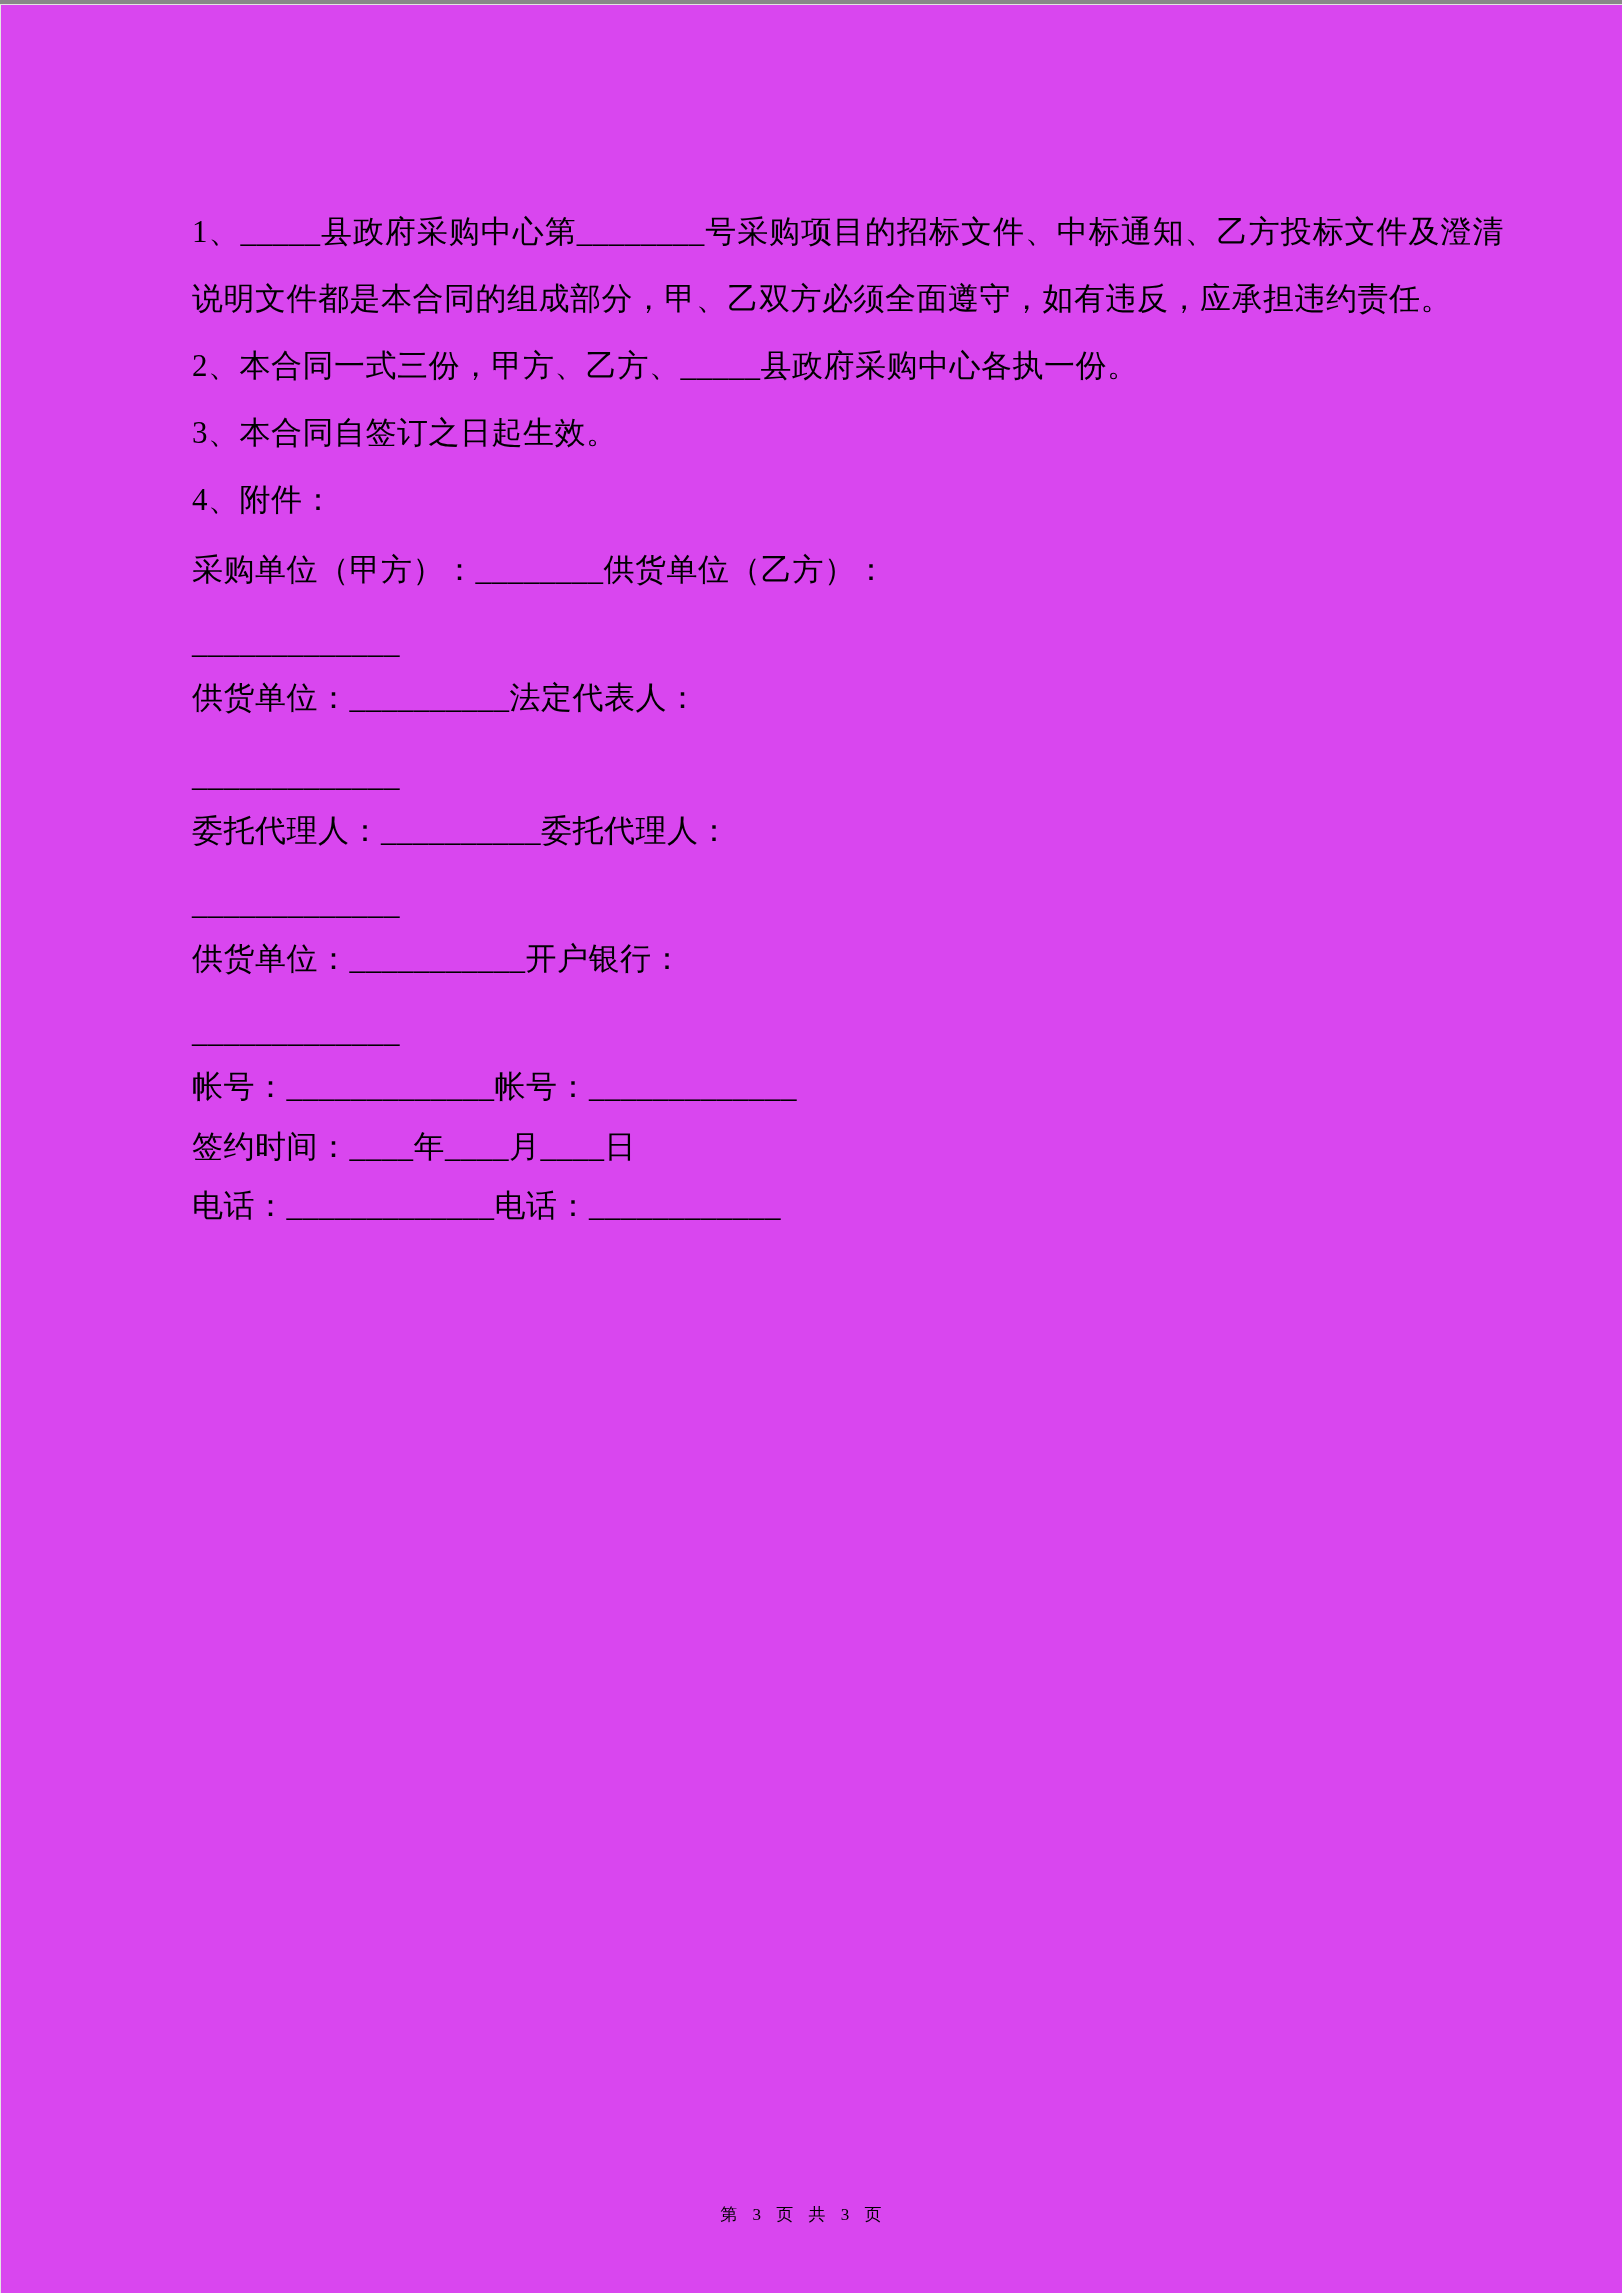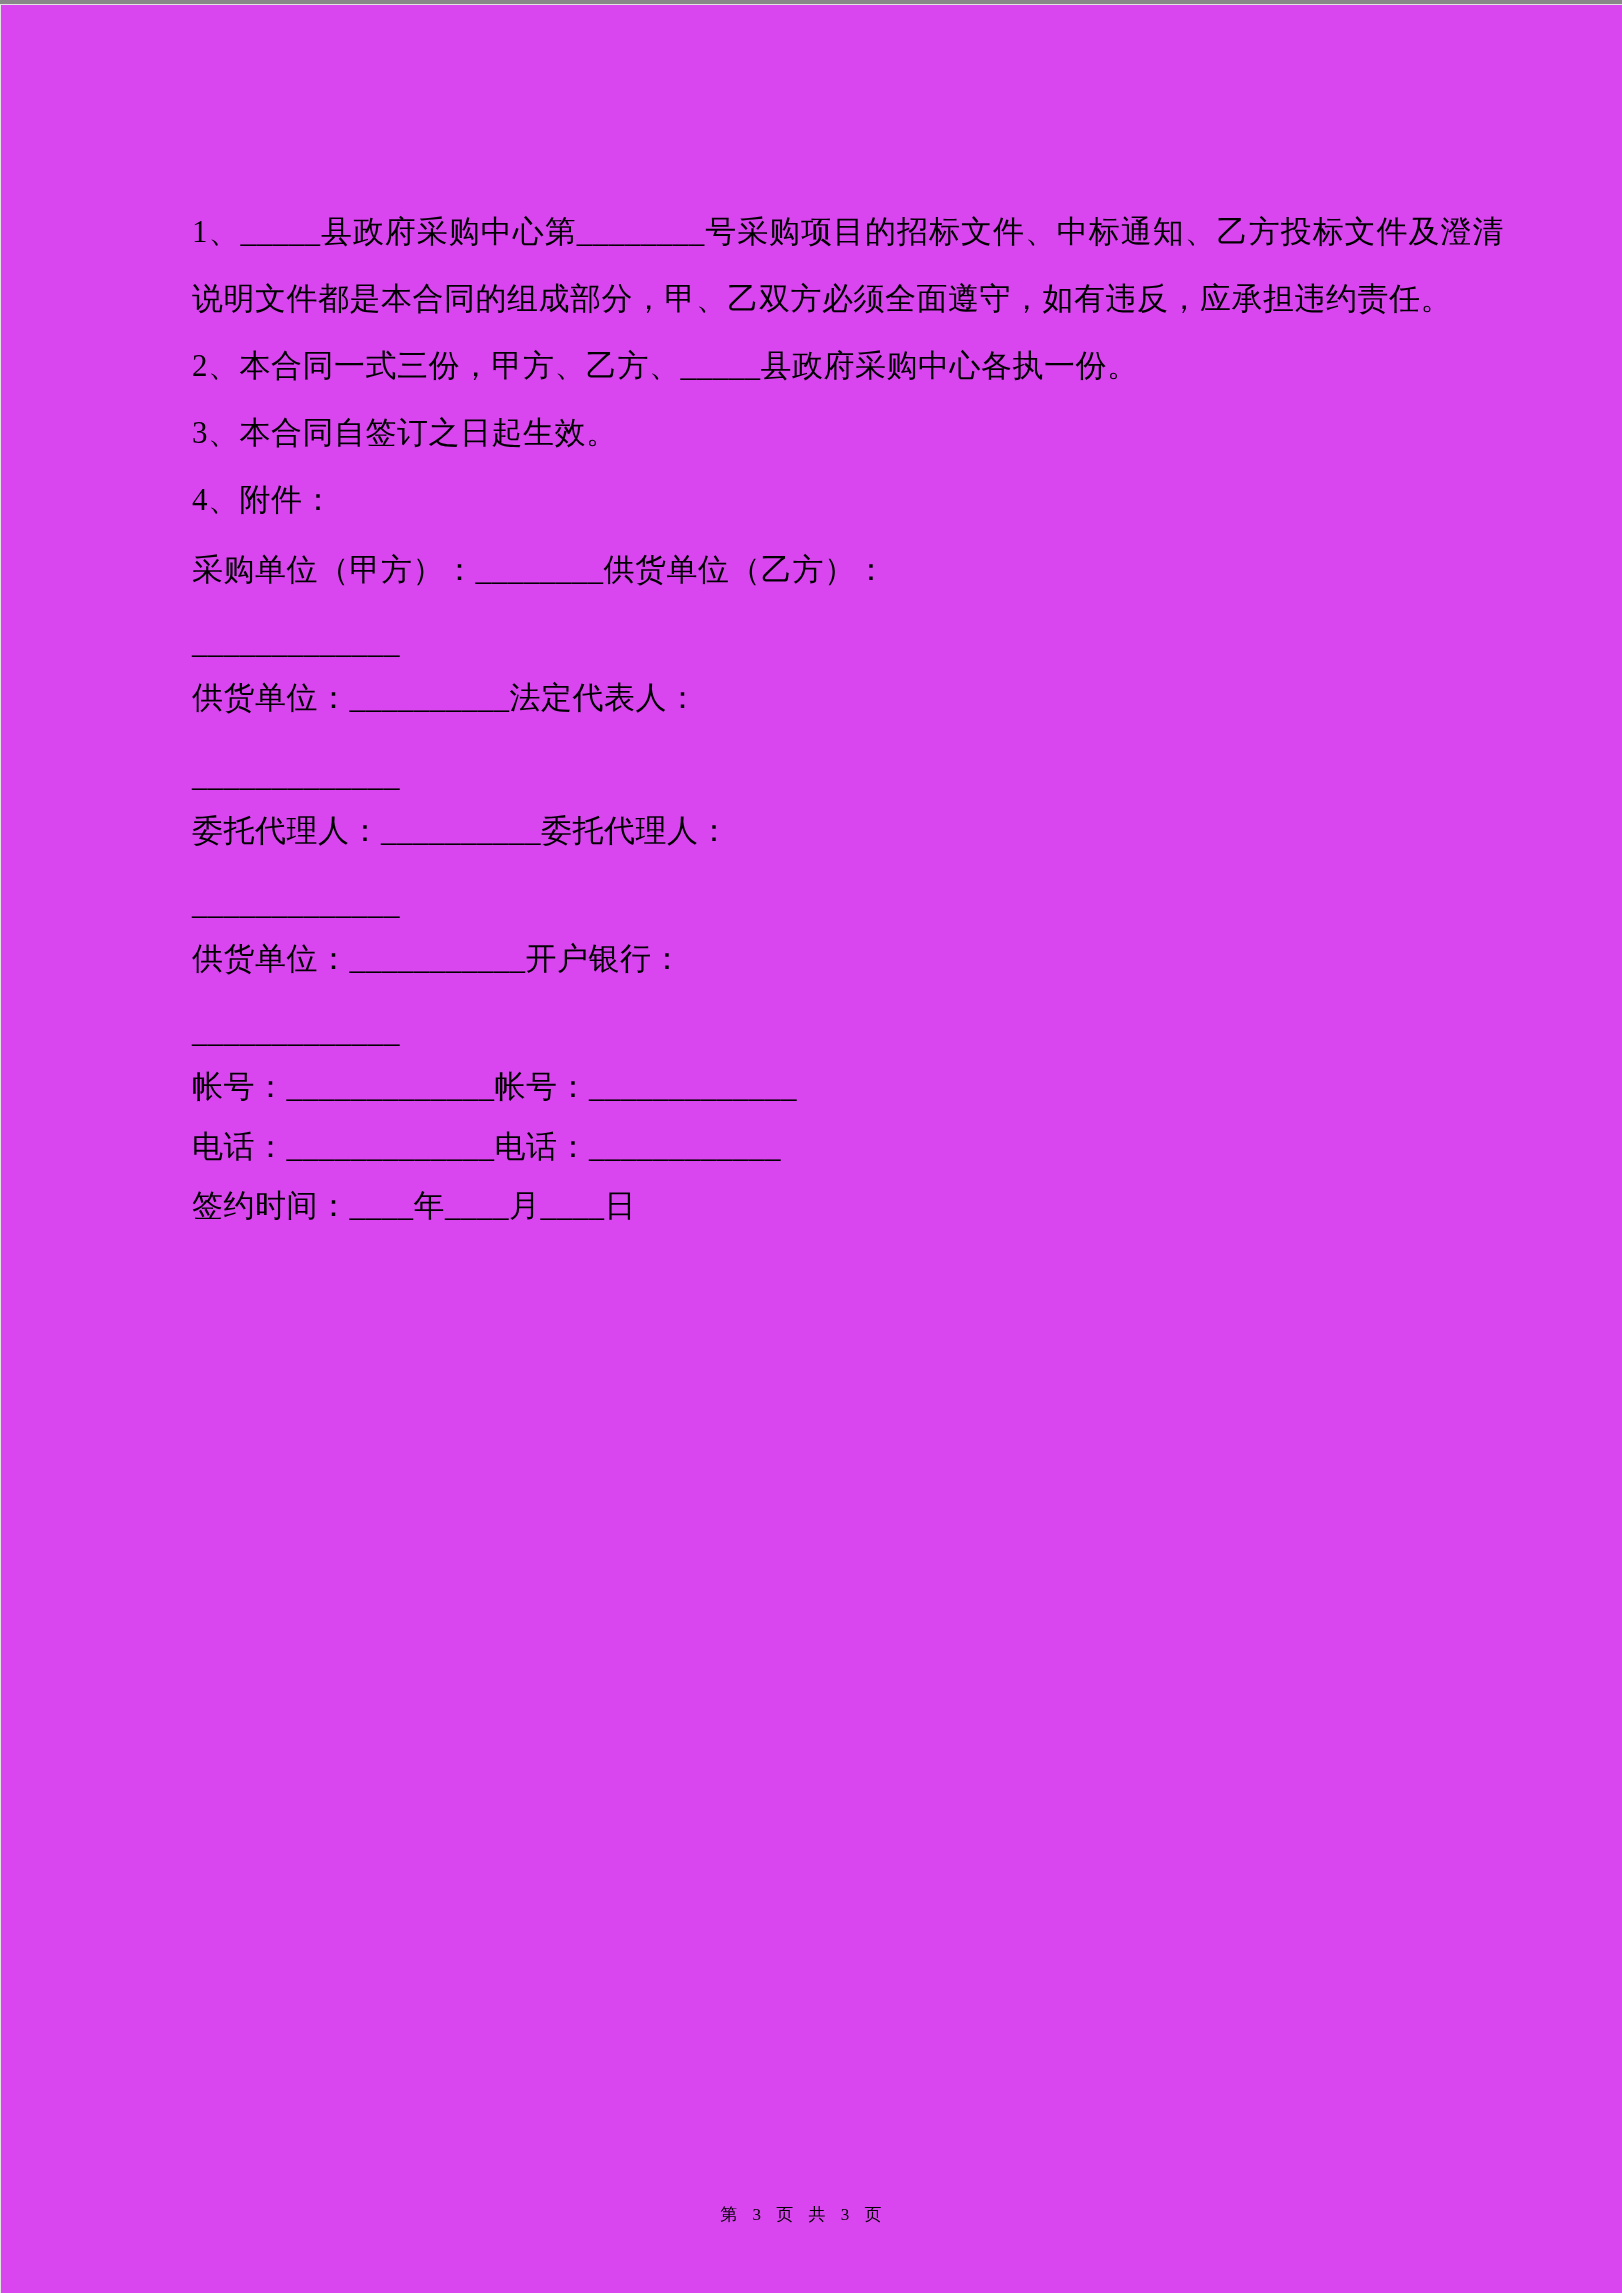--- a/index.html
+++ b/index.html
@@ -65,26 +65,26 @@
     <div class="att mt20">
       <span class="cell-left">_____________</span>
       <span class="cell-right"></span>
     </div>
 
     <div class="att">
       <span class="cell-left">帐号：_____________</span>
       <span class="cell-right">帐号：_____________</span>
     </div>
     <div class="att mt5">
-      <span class="cell-left">电话：_____________</span>
-      <span class="cell-right">电话：____________</span>
+      <span class="cell-left">签约时间：____年____月____日</span>
+      <span class="cell-right"></span>
     </div>
 
     <div class="att mt5">
-      <span class="cell-left">签约时间：____年____月____日</span>
-      <span class="cell-right"></span>
+      <span class="cell-left">电话：_____________</span>
+      <span class="cell-right">电话：____________</span>
     </div>
 
   </div>
 
   <div class="footer">第 3 页 共 3 页</div>
 </div>
 
 
 </body></html>

